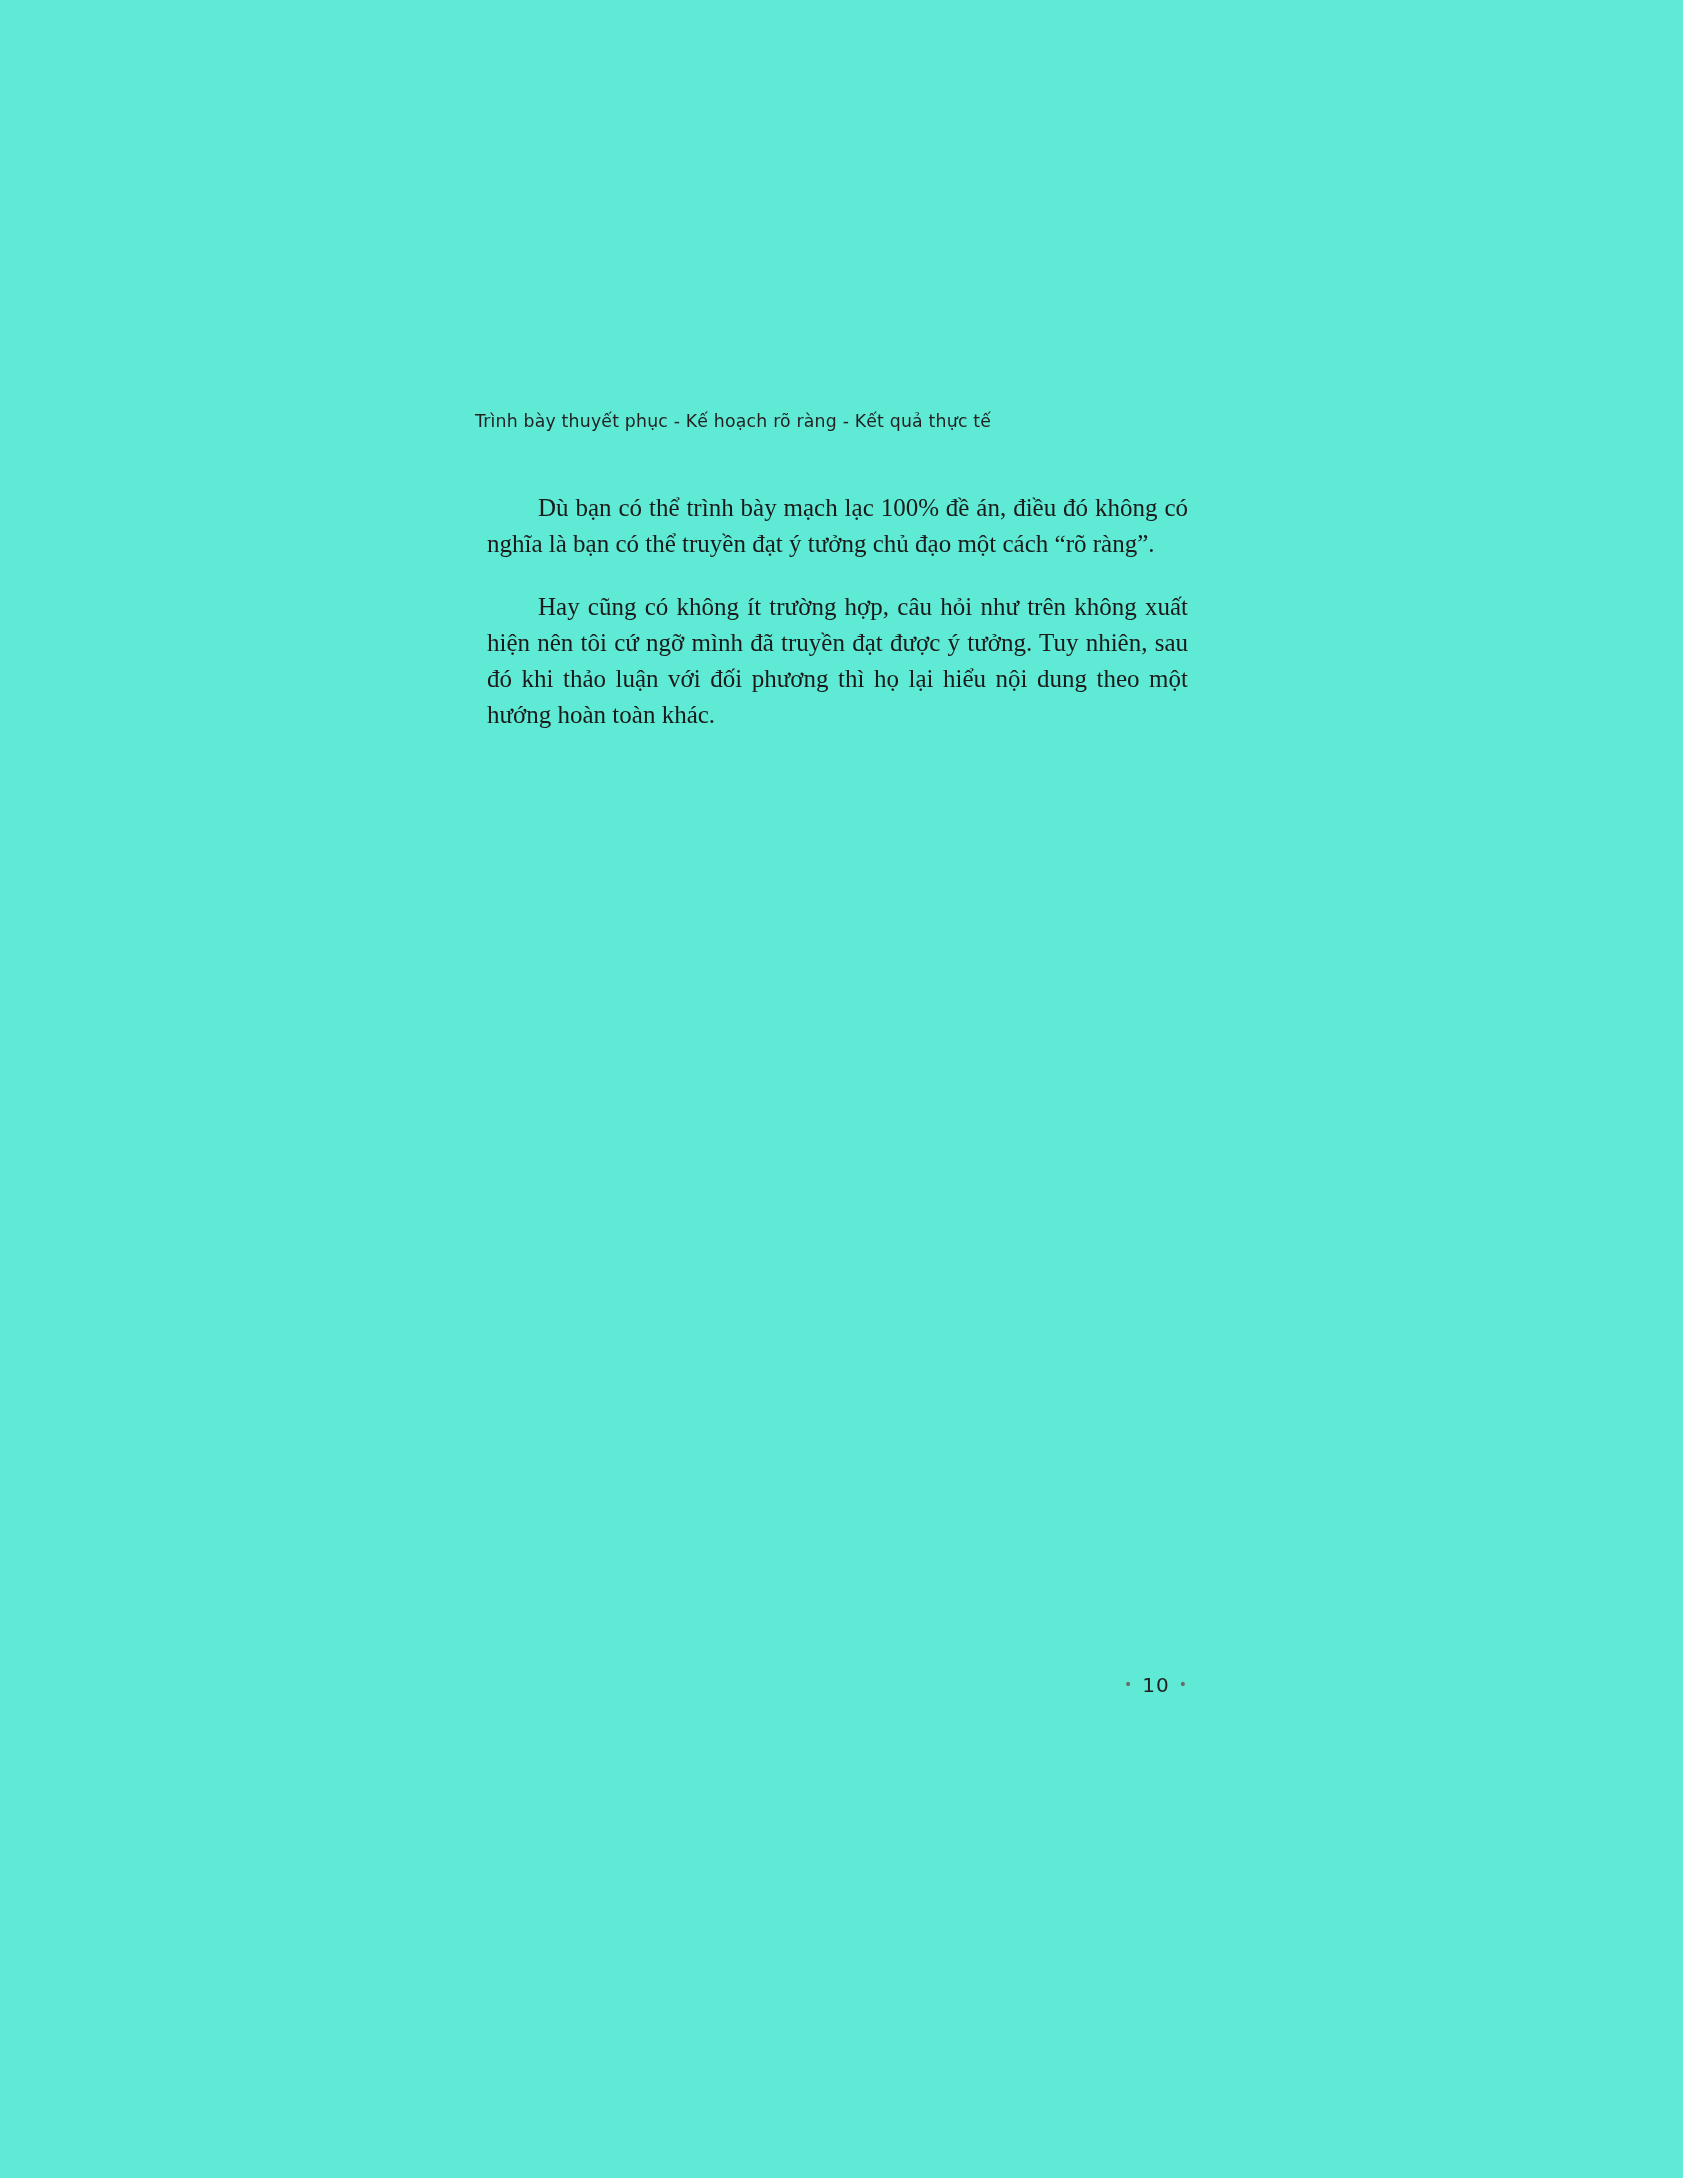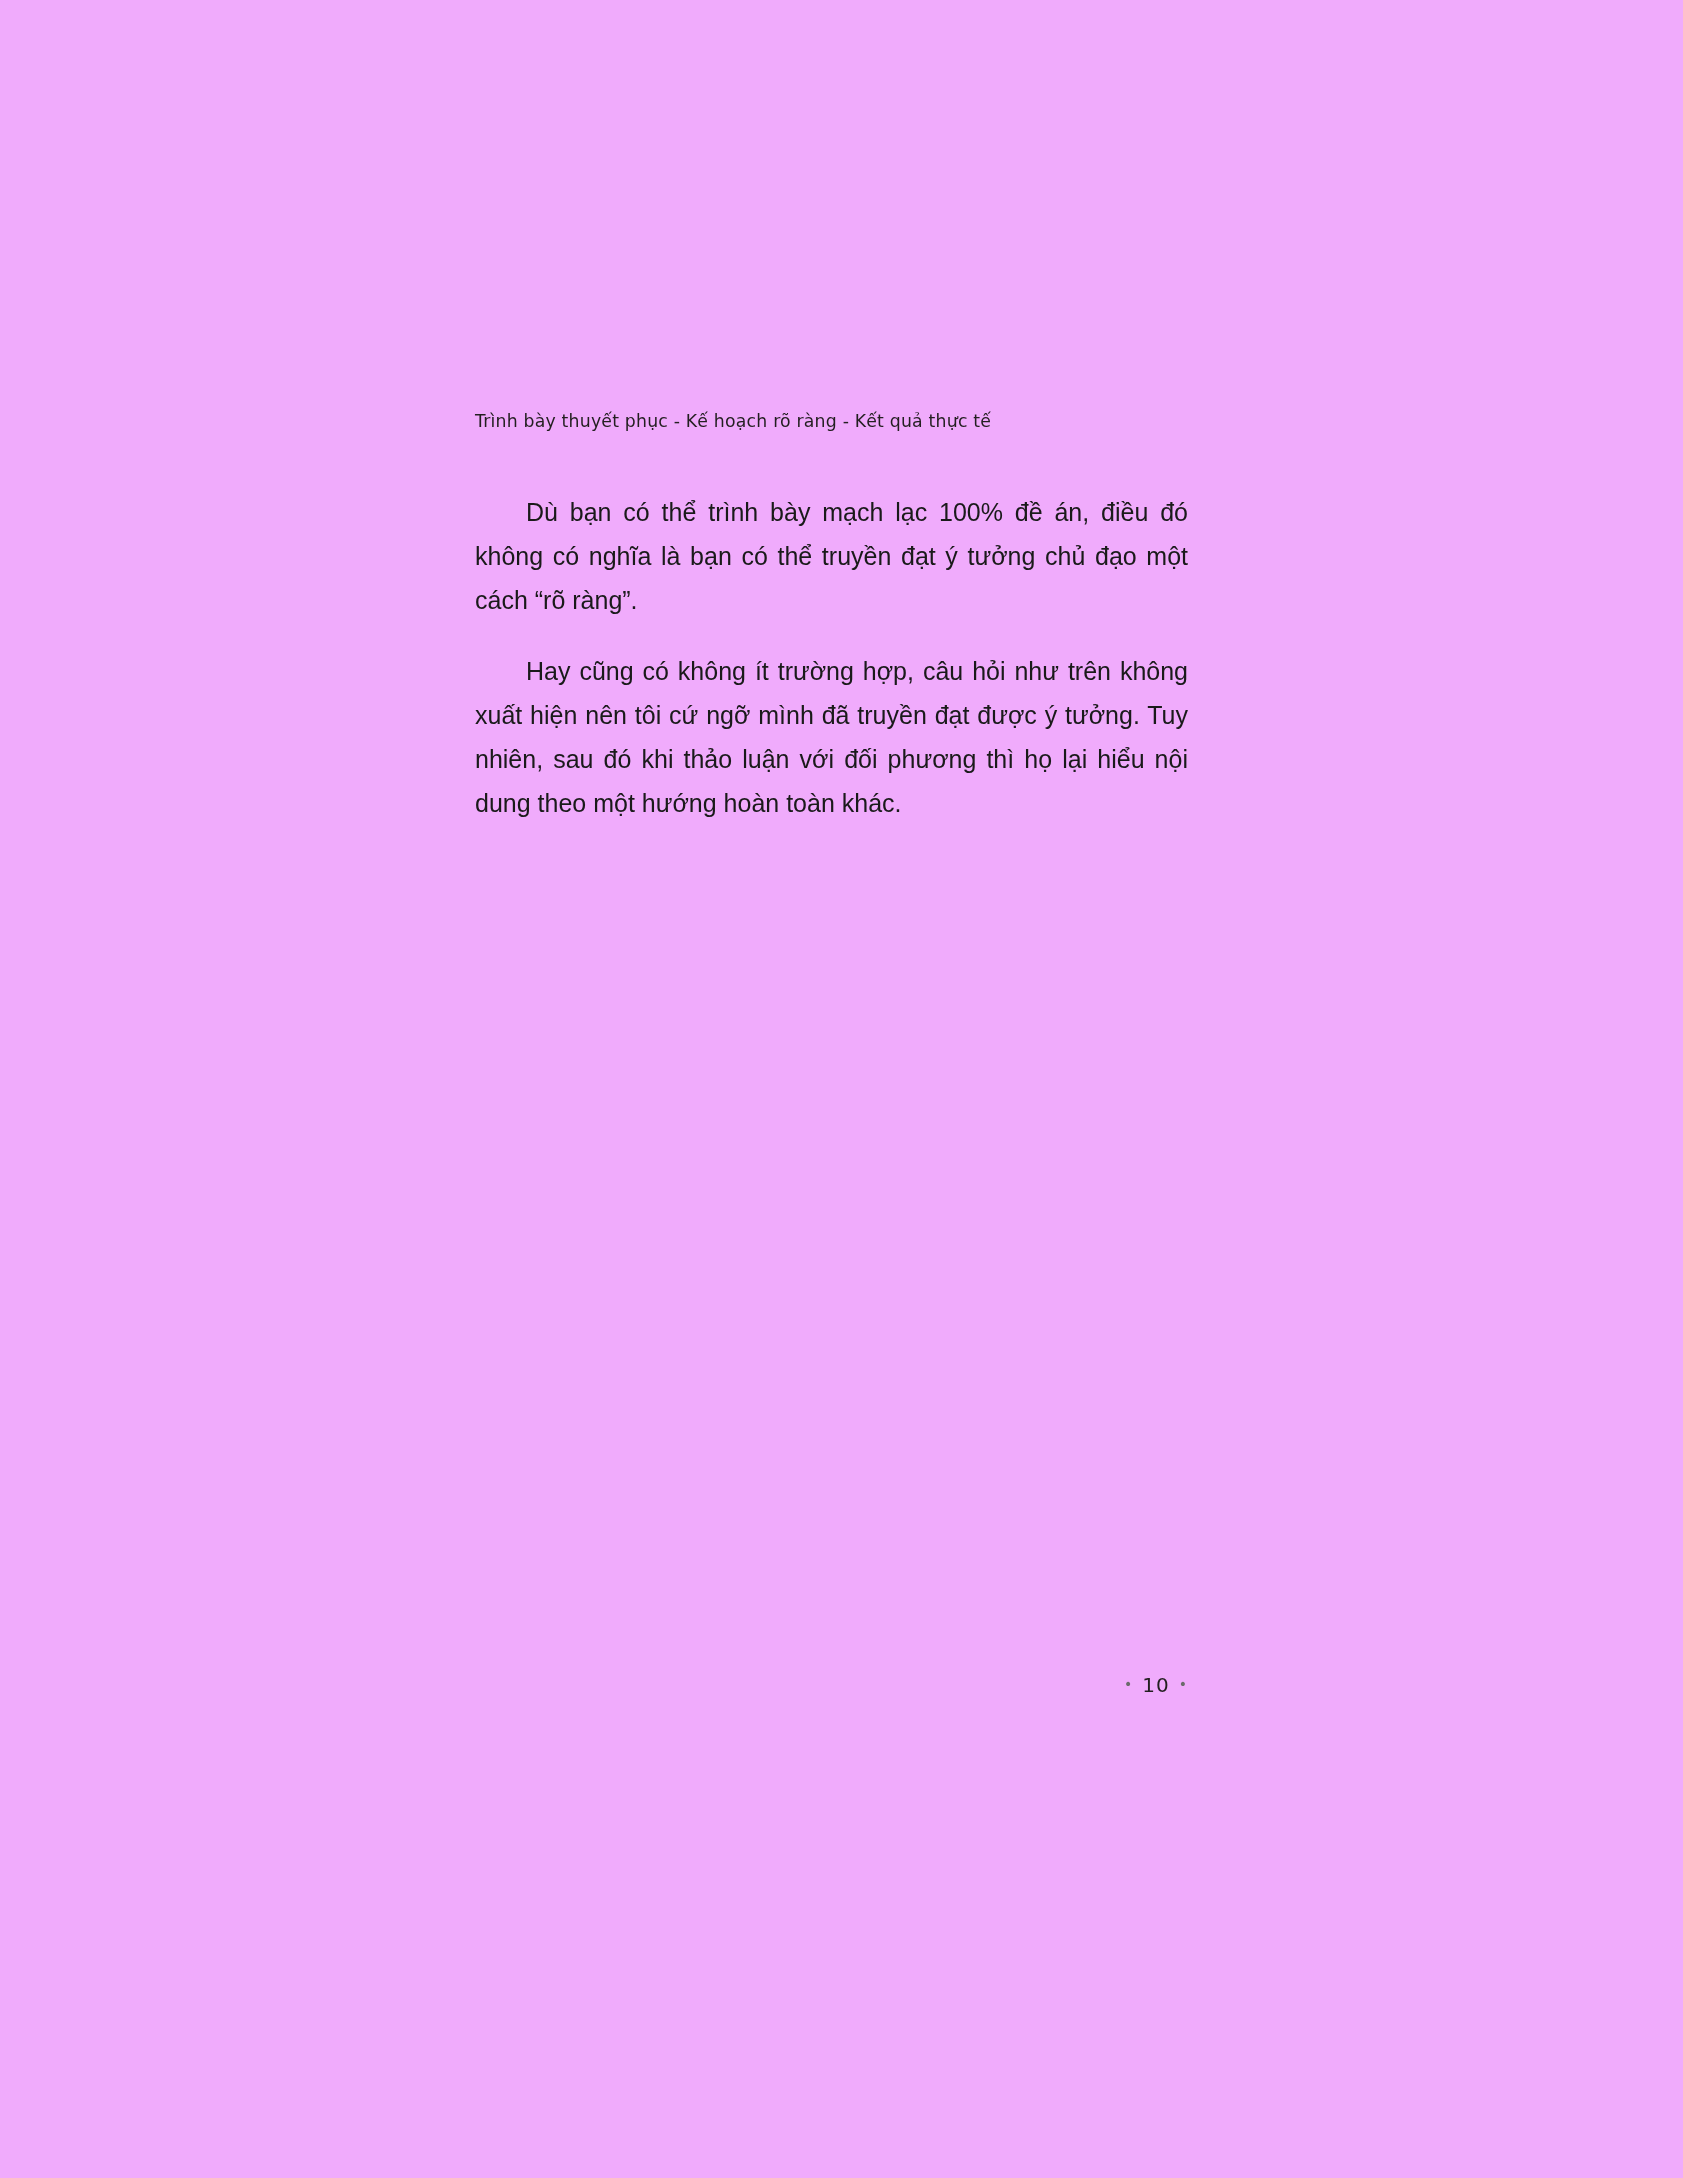--- a/index.html
+++ b/index.html
@@ -4,45 +4,45 @@
 <style>
   html, body {
     margin: 0;
     padding: 0;
     background: #ffffff;
   }
   .page {
     position: relative;
     width: 1683px;
     height: 2178px;
-    background: #f0abfc;
+    background: #5eead4;
     overflow: hidden;
   }
   .content {
     position: absolute;
     left: 475px;
     top: 411px;
     width: 713px;
   }
   .running-head {
     font-family: "DejaVu Sans", sans-serif;
     font-size: 17.3px;
     letter-spacing: 0.2px;
     color: #231f20;
     white-space: nowrap;
     margin: 0 0 59px 0;
   }
   .body-text {
-    font-family: Liberation Sans, sans-serif;
+    font-family: Liberation Serif, serif;
     font-size: 25px;
-    line-height: 44px;
+    line-height: 36px;
     color: #1a1a1a;
     text-align: justify;
     text-justify: inter-word;
-    margin: 0 0 27px 0;
+    margin: 0 0 27px 12px;
   }
   .body-text.indent {
     text-indent: 51px;
   }
   .body-text:last-child {
     margin-bottom: 0;
   }
   .folio {
     position: absolute;
     left: 475px;

